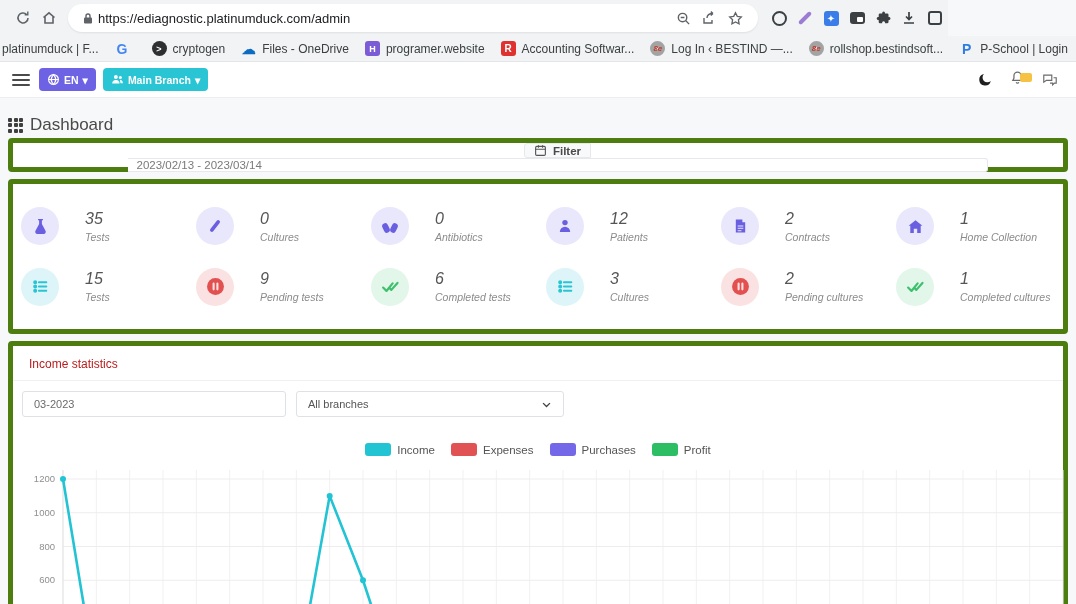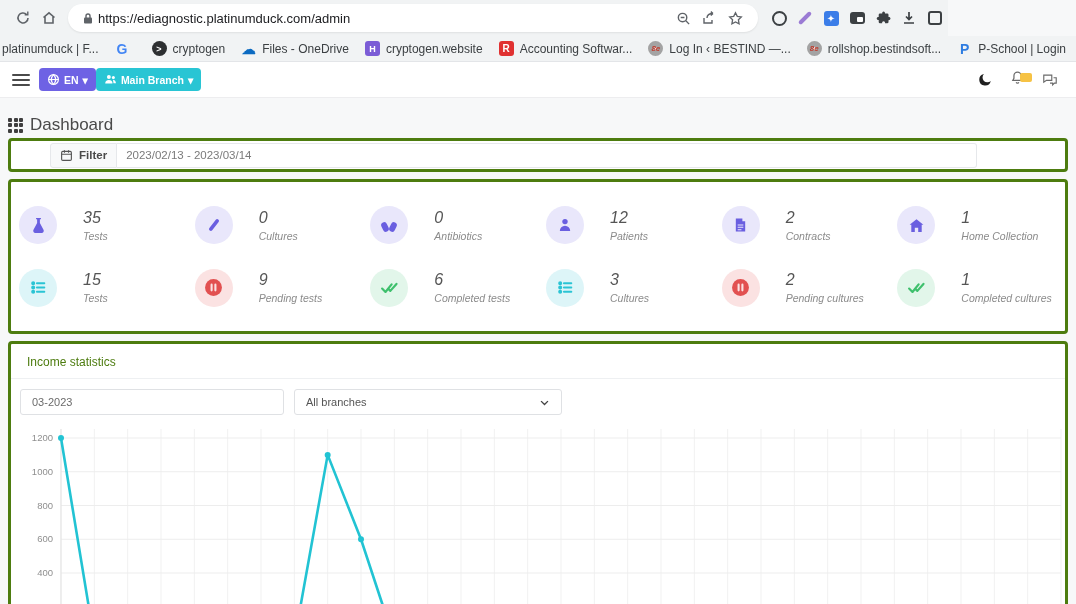--- a/index.html
+++ b/index.html
@@ -40,36 +40,36 @@
     font-size:8px; font-style:italic; }
   .fav-p { color:#2f7de1; font-size:14px; font-weight:bold; }
 
   
   .appbar { position:absolute; top:62px; left:0; width:1076px; height:36px; background:#fff;
     border-bottom:1px solid #ededef; display:flex; align-items:center; padding:0 10px; }
   .hamburger { width:18px; display:flex; flex-direction:column; gap:3px; margin:0 9px 0 2px; }
   .hamburger span { height:2px; background:#4a4a4a; border-radius:1px; }
   .btn { height:23px; border:none; border-radius:4px; color:#fff; font-size:10.5px; font-weight:bold;
     display:flex; align-items:center; gap:4px; padding:0 8px; font-family:"Liberation Sans",sans-serif; }
-  .btn-purple { background:#6e62e4; }
+  .btn-purple { background:#6e62e4; margin-right:7px; }
   .btn-cyan { background:#29c5d4; }
   .appbar-right { margin-left:auto; display:flex; align-items:center; gap:17px; padding-right:8px; }
   .bell-wrap { position:relative; }
   .bell-badge { position:absolute; right:-7px; top:3px; width:12px; height:9px;
     background:#f6c244; border-radius:2px; }
 
   
   .content { position:absolute; top:99px; left:0; width:1076px; height:505px; background:#f7f8f9; }
   .page-title { position:absolute; top:16px; left:8px; display:flex; align-items:center; gap:7px;
     color:#4a4a4a; font-size:17px; }
   .grid-icon { width:15px; height:15px; display:grid; grid-template-columns:repeat(3,1fr); gap:1.5px; }
   .grid-icon i { background:#3f3f3f; border-radius:1px; }
 
-  .card { background:#fff; border:3px solid #4d7c0f; border-radius:4px; position:absolute;
-    left:8px; width:1060px; }
+  .card { background:#fff; border:5px solid #4d7c0f; border-radius:4px; position:absolute;
+    left:8px; width:1060px;flex-direction:column; }
   .card-filter { top:39px; height:34px; display:flex; align-items:center; padding-left:39px; }
   .ig-addon { height:25px; background:#f8f9fa; border:1px solid #e6e8eb; border-radius:3px 0 0 3px;
     display:flex; align-items:center; gap:6px; padding:0 9px; font-size:11.5px; font-weight:bold; color:#4a4a4a; }
   .ig-input { height:25px; border:1px solid #e6e8eb; border-left:none; border-radius:0 3px 3px 0;
     font-size:11.5px; color:#7a7a7a; padding:0 9px; width:860px; outline:none;
     font-family:"Liberation Sans",sans-serif; background:#fff; }
 
   .card-stats { top:80px; height:155px; }
   .stats-grid { display:grid; grid-template-columns:repeat(6,1fr); grid-template-rows:1fr 1fr;
     height:100%; padding:12px 0; }
@@ -77,21 +77,21 @@
   .stat-ico { width:38px; height:38px; border-radius:50%; display:flex; align-items:center;
     justify-content:center; flex:none; }
   .th-purple { background:#e9e7fb; color:#6a5fe0; }
   .th-cyan   { background:#ddf5f8; color:#2ac4d4; }
   .th-red    { background:#fbe2e2; color:#e25050; }
   .th-green  { background:#e2f6ea; color:#3fc06d; }
   .stat-val { font-size:16px; color:#555; }
   .stat-lbl { font-size:10.5px; color:#8b8b8b; margin-top:3px; }
 
   .card-income { top:242px; height:420px; }
-  .inc-title { padding:11px 16px 9px; font-size:12px; color:#4d7c0f; border-bottom:1px solid #eef0f2; }
+  .inc-title { padding:11px 16px 9px; font-size:12px; color:#b91c1c; border-bottom:1px solid #eef0f2; }
   .inc-controls { display:flex; gap:10px; padding:10px 9px 0; }
   .inp-month { width:264px; height:26px; border:1px solid #dfe1e4; border-radius:3px; font-size:11px;
     color:#6b6b6b; padding:0 11px; outline:none; font-family:"Liberation Sans",sans-serif; }
   .sel-branch { width:268px; height:26px; border:1px solid #dfe1e4; border-radius:3px; font-size:11px;
     color:#555; padding:0 11px; display:flex; align-items:center; justify-content:space-between;
     background:#fff; }
   .legend { display:flex; justify-content:center; gap:16px; margin-top:26px; align-items:center; }
   .leg-item { display:flex; align-items:center; gap:6px; font-size:11.5px; color:#555; }
   .leg-sw { width:26px; height:13px; border-radius:3px; }
   .chart-wrap { margin-top:8px; }
@@ -175,21 +175,21 @@
   <div class="bm">
     <span class="fav fav-crypto">&gt;</span>
     <span>cryptogen</span>
   </div>
   <div class="bm">
     <span class="fav fav-cloud">☁</span>
     <span>Files - OneDrive</span>
   </div>
   <div class="bm">
     <span class="fav fav-prog">H</span>
-    <span>cryptogen.website</span>
+    <span>programer.website</span>
   </div>
   <div class="bm">
     <span class="fav fav-r">R</span>
     <span>Accounting Softwar...</span>
   </div>
   <div class="bm">
     <span class="fav fav-8e">8e</span>
     <span>Log In ‹ BESTIND —...</span>
   </div>
   <div class="bm">
@@ -431,20 +431,38 @@
     <div class="inc-title">Income statistics</div>
     <div class="inc-controls">
       <input class="inp-month" value="03-2023" style="">
       <div class="sel-branch">
         <span>All branches</span>
         <svg width="11" height="11" viewBox="0 0 16 16" fill="none" stroke="#444" stroke-width="2">
             <path d="m3 6 5 5 5-5"></path>
           </svg>
       </div>
     </div>
+    <div class="legend" id="legend">
+        <span class="leg-item">
+          <span class="leg-sw" style="background:#22c3d3"></span>
+          <span>Income</span>
+        </span>
+        <span class="leg-item">
+          <span class="leg-sw" style="background:#e05253"></span>
+          <span>Expenses</span>
+        </span>
+        <span class="leg-item">
+          <span class="leg-sw" style="background:#7568e8"></span>
+          <span>Purchases</span>
+        </span>
+        <span class="leg-item">
+          <span class="leg-sw" style="background:#2dbe64"></span>
+          <span>Profit</span>
+        </span>
+      </div>
     <div class="chart-wrap">
       <svg id="income-chart" width="1058" height="250" viewBox="0 0 1058 250">
           <line x1="50" y1="6" x2="50" y2="248" stroke="#f1f1f1" stroke-width="1"></line>
           <line x1="83.33333333333334" y1="6" x2="83.33333333333334" y2="248" stroke="#f1f1f1" stroke-width="1"></line>
           <line x1="116.66666666666667" y1="6" x2="116.66666666666667" y2="248" stroke="#f1f1f1" stroke-width="1"></line>
           <line x1="150" y1="6" x2="150" y2="248" stroke="#f1f1f1" stroke-width="1"></line>
           <line x1="183.33333333333334" y1="6" x2="183.33333333333334" y2="248" stroke="#f1f1f1" stroke-width="1"></line>
           <line x1="216.66666666666669" y1="6" x2="216.66666666666669" y2="248" stroke="#f1f1f1" stroke-width="1"></line>
           <line x1="250" y1="6" x2="250" y2="248" stroke="#f1f1f1" stroke-width="1"></line>
           <line x1="283.33333333333337" y1="6" x2="283.33333333333337" y2="248" stroke="#f1f1f1" stroke-width="1"></line>

